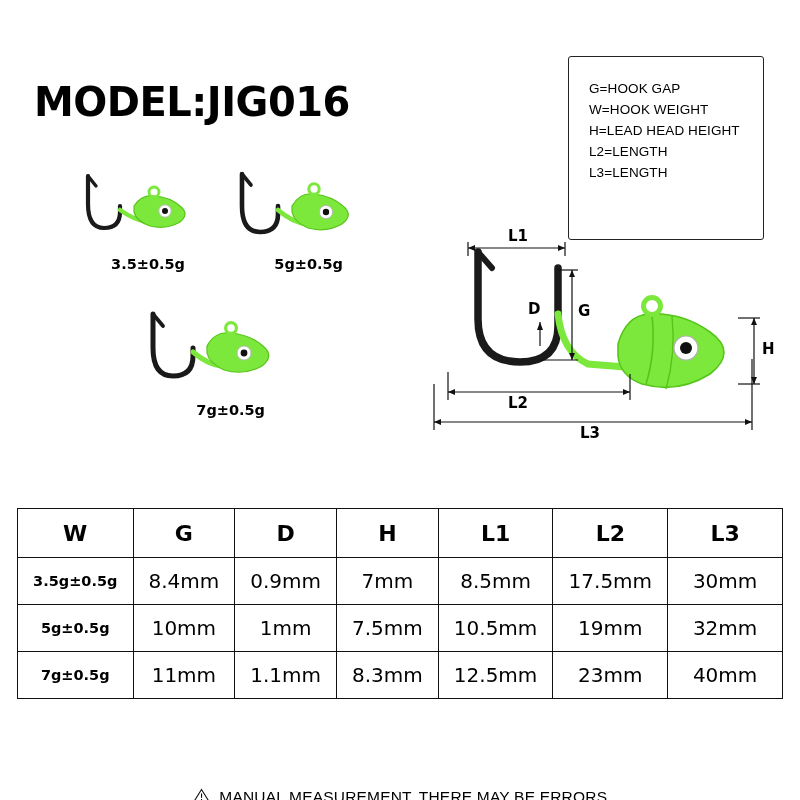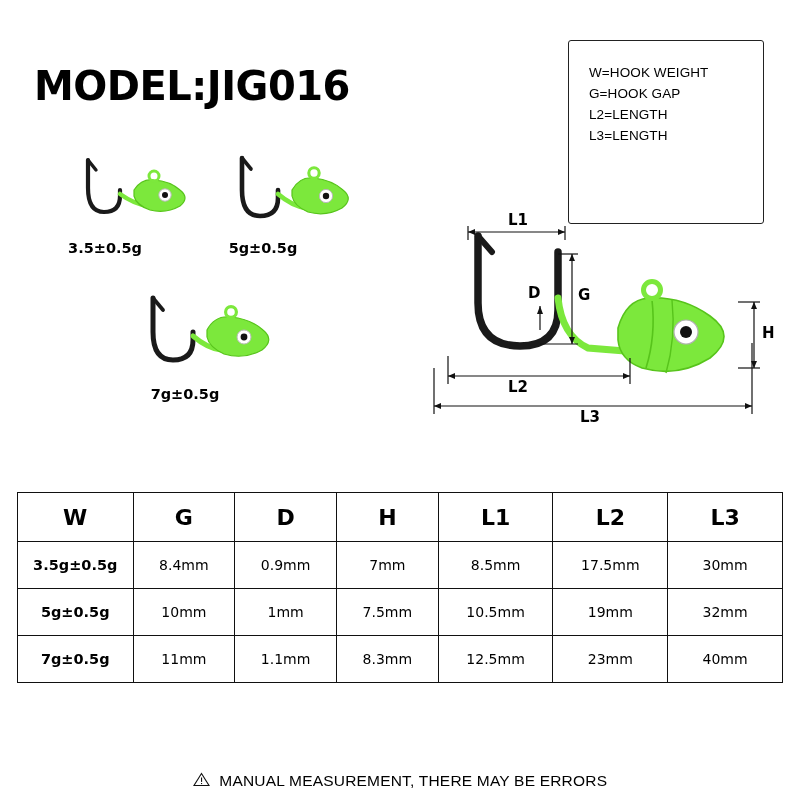--- a/index.html
+++ b/index.html
@@ -11,20 +11,21 @@
     width: 800px;
     height: 800px;
     position: relative;
     font-family: "Liberation Sans", sans-serif;
     color: #000;
     overflow: hidden;
   }
   .page {
     position: absolute;
     inset: 0;
+    margin-top: 16px;
   }
 
   
   #page-title {
     position: absolute;
     left: 34px;
     top: 63px;
     font-size: 40px;
     font-weight: bold;
     font-family: "DejaVu Sans", sans-serif;
@@ -51,21 +52,21 @@
     white-space: nowrap;
   }
 
   
   .sample {
     position: absolute;
   }
   .sample .caption {
     position: absolute;
     width: 160px;
-    text-align: center;
+    text-align: right;
     font-size: 14.5px;
     font-weight: bold;
     font-family: "DejaVu Sans", sans-serif;
     white-space: nowrap;
   }
   #sample-1 { left: 30px; top: 150px; }
   #sample-2 { left: 190px; top: 150px; }
   #sample-3 { left: 105px; top: 290px; }
 
   
@@ -93,21 +94,21 @@
     font-family: "DejaVu Sans", sans-serif;
     padding: 0;
   }
   #spec-table thead th {
     height: 48px;
     font-size: 22px;
     font-weight: bold;
   }
   #spec-table tbody td {
     height: 46px;
-    font-size: 14px;
+    font-size: 20px;
   }
   #spec-table tbody td:first-child {
     font-weight: bold;
     font-size: 14.5px;
   }
   #spec-table col.c1 { width: 15.1%; }
   #spec-table col.c2 { width: 13.3%; }
   #spec-table col.c3 { width: 13.3%; }
   #spec-table col.c4 { width: 13.3%; }
   #spec-table col.c5 { width: 15.0%; }
@@ -138,22 +139,23 @@
   }
 </style>
 </head>
 <body>
 
 <div class="page">
 
   <div id="page-title">MODEL:JIG016</div>
 
   <div id="legend-box">
+    <div class="legend-line">G=HOOK GAP</div>
     <div class="legend-line">W=HOOK WEIGHT</div>
-    <div class="legend-line">G=HOOK GAP</div>
+    <div class="legend-line">H=LEAD HEAD HEIGHT</div>
     <div class="legend-line">L2=LENGTH</div>
     <div class="legend-line">L3=LENGTH</div>
   </div>
 
   <div class="sample" id="sample-1">
     <svg width="170" height="100" viewBox="0 0 170 100">
 
       <path d="M58 10 L58 38 Q58 62 74 62 Q90 62 90 46 L90 40" fill="none" stroke="#1a1a1a" stroke-width="4.2" stroke-linecap="round"></path>
       <path d="M58 10 L66 20" fill="none" stroke="#1a1a1a" stroke-width="3.4" stroke-linecap="round"></path>
 

